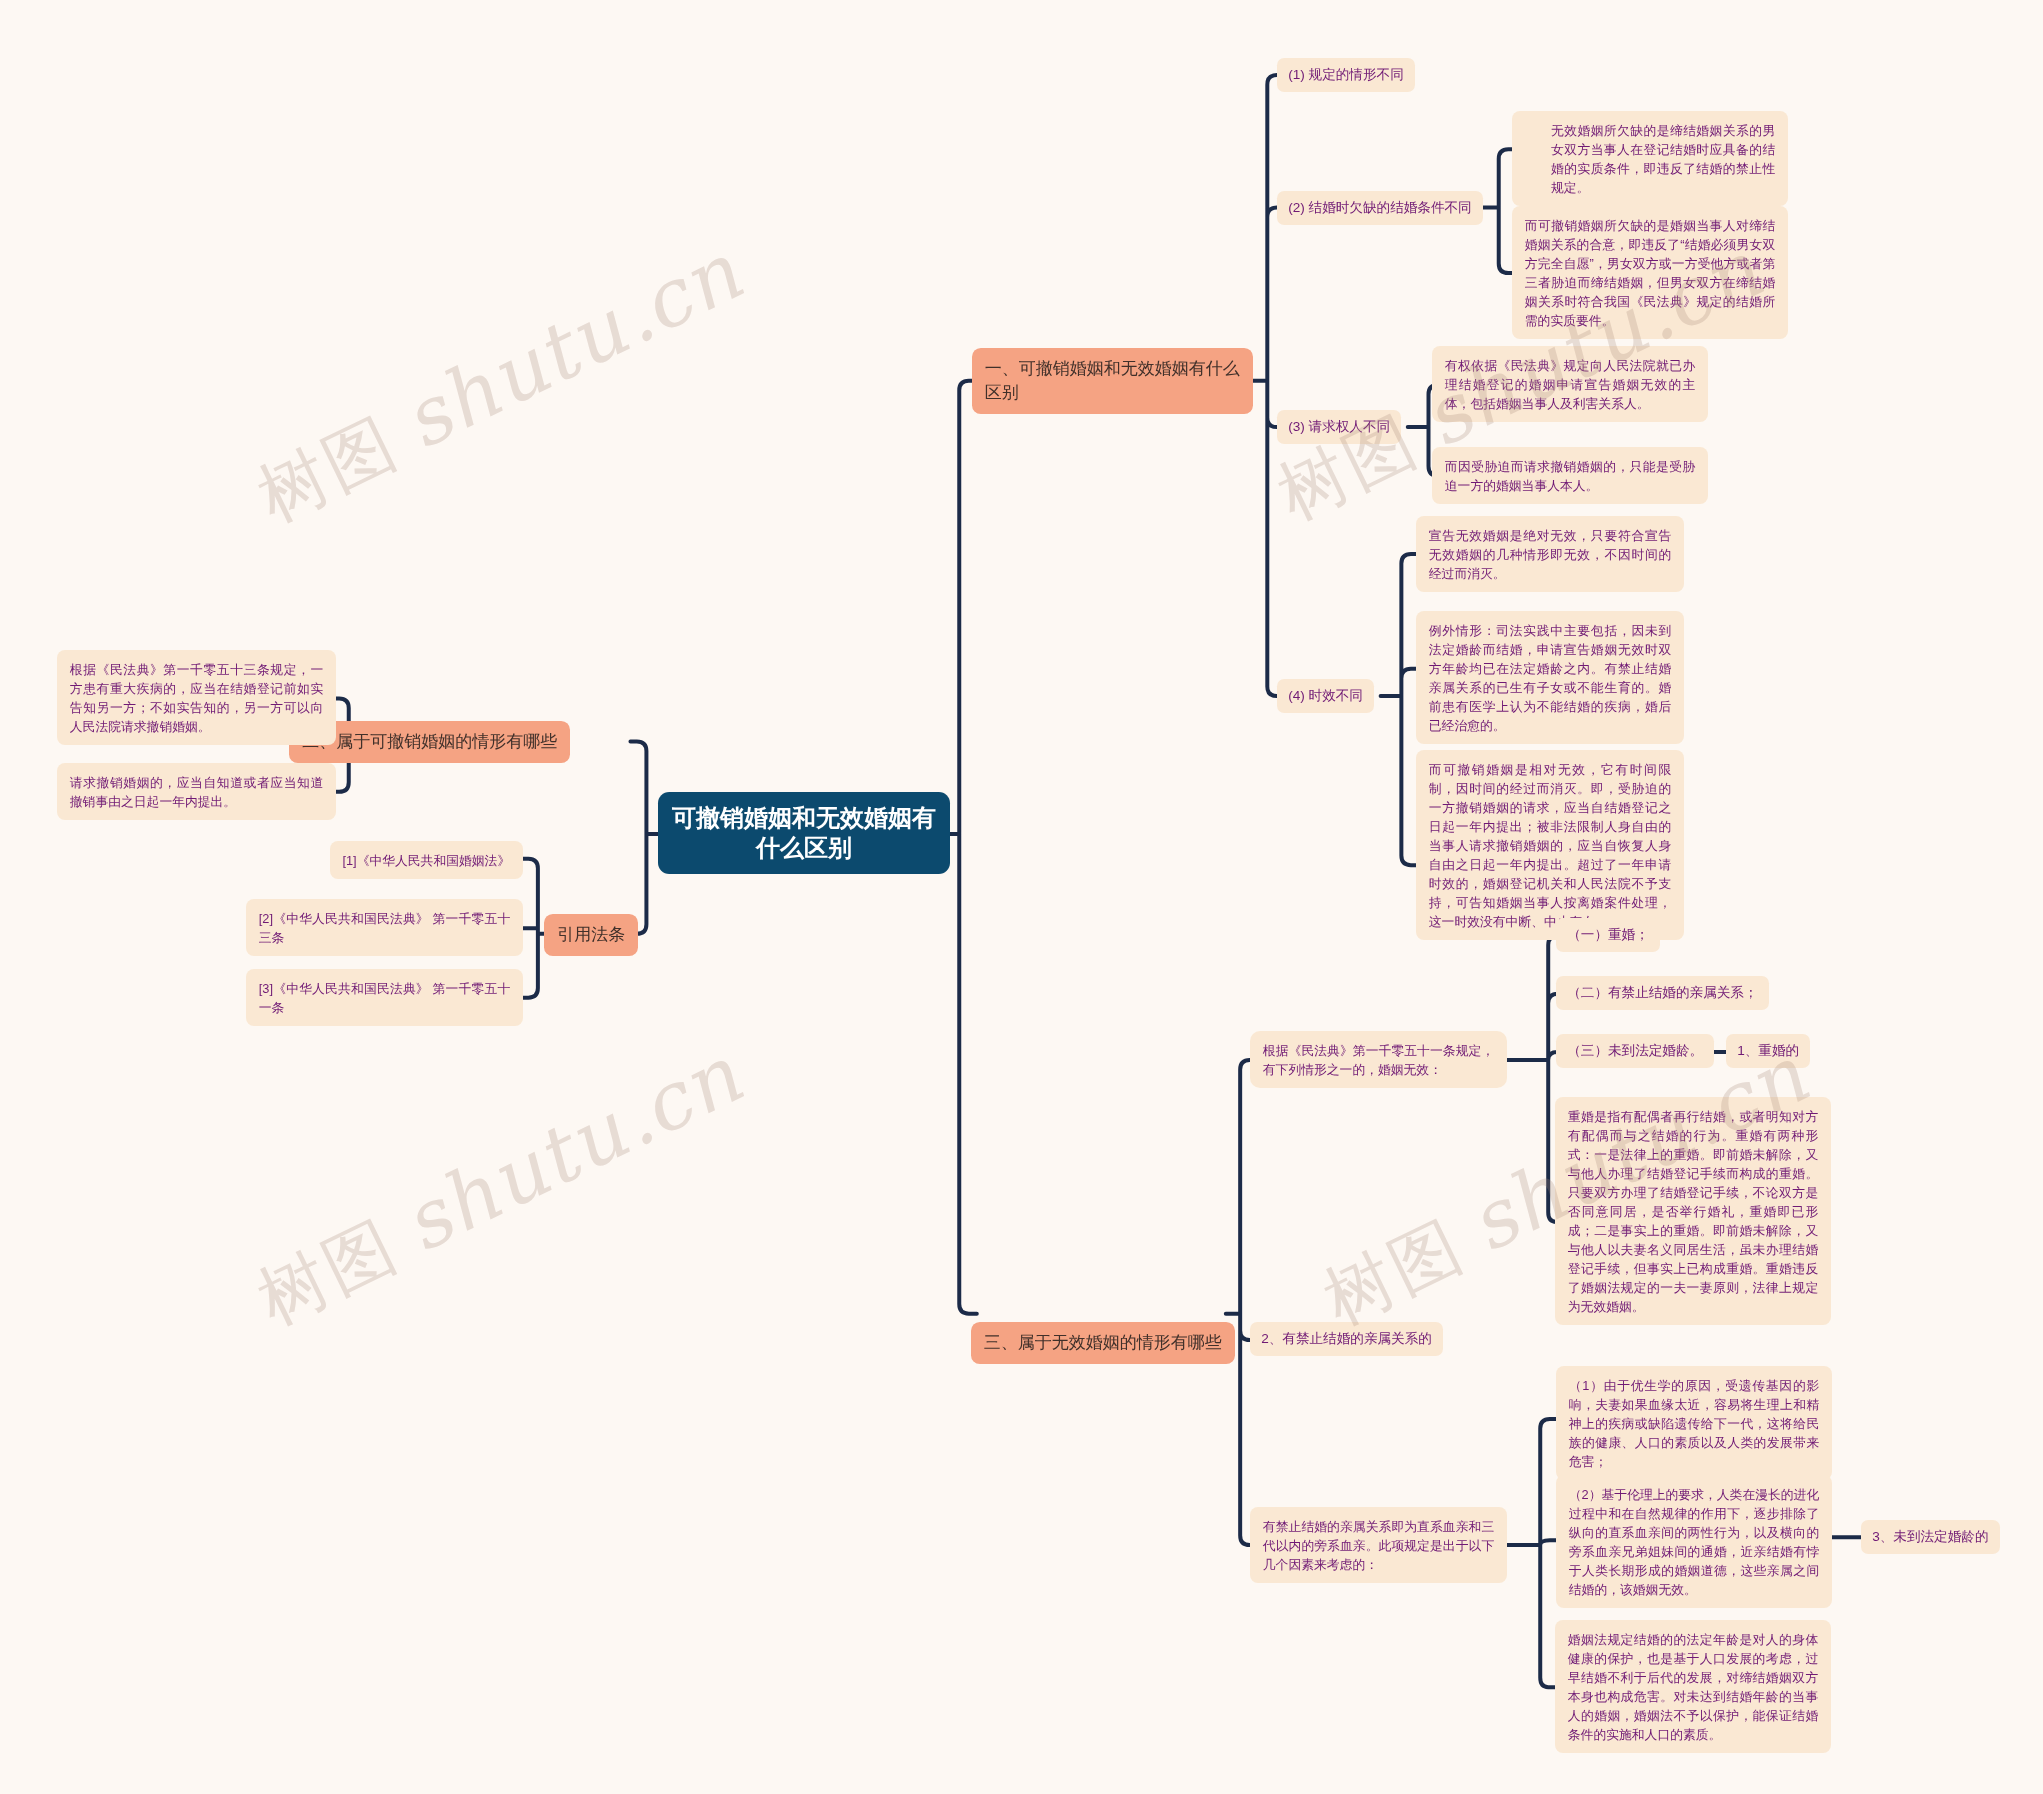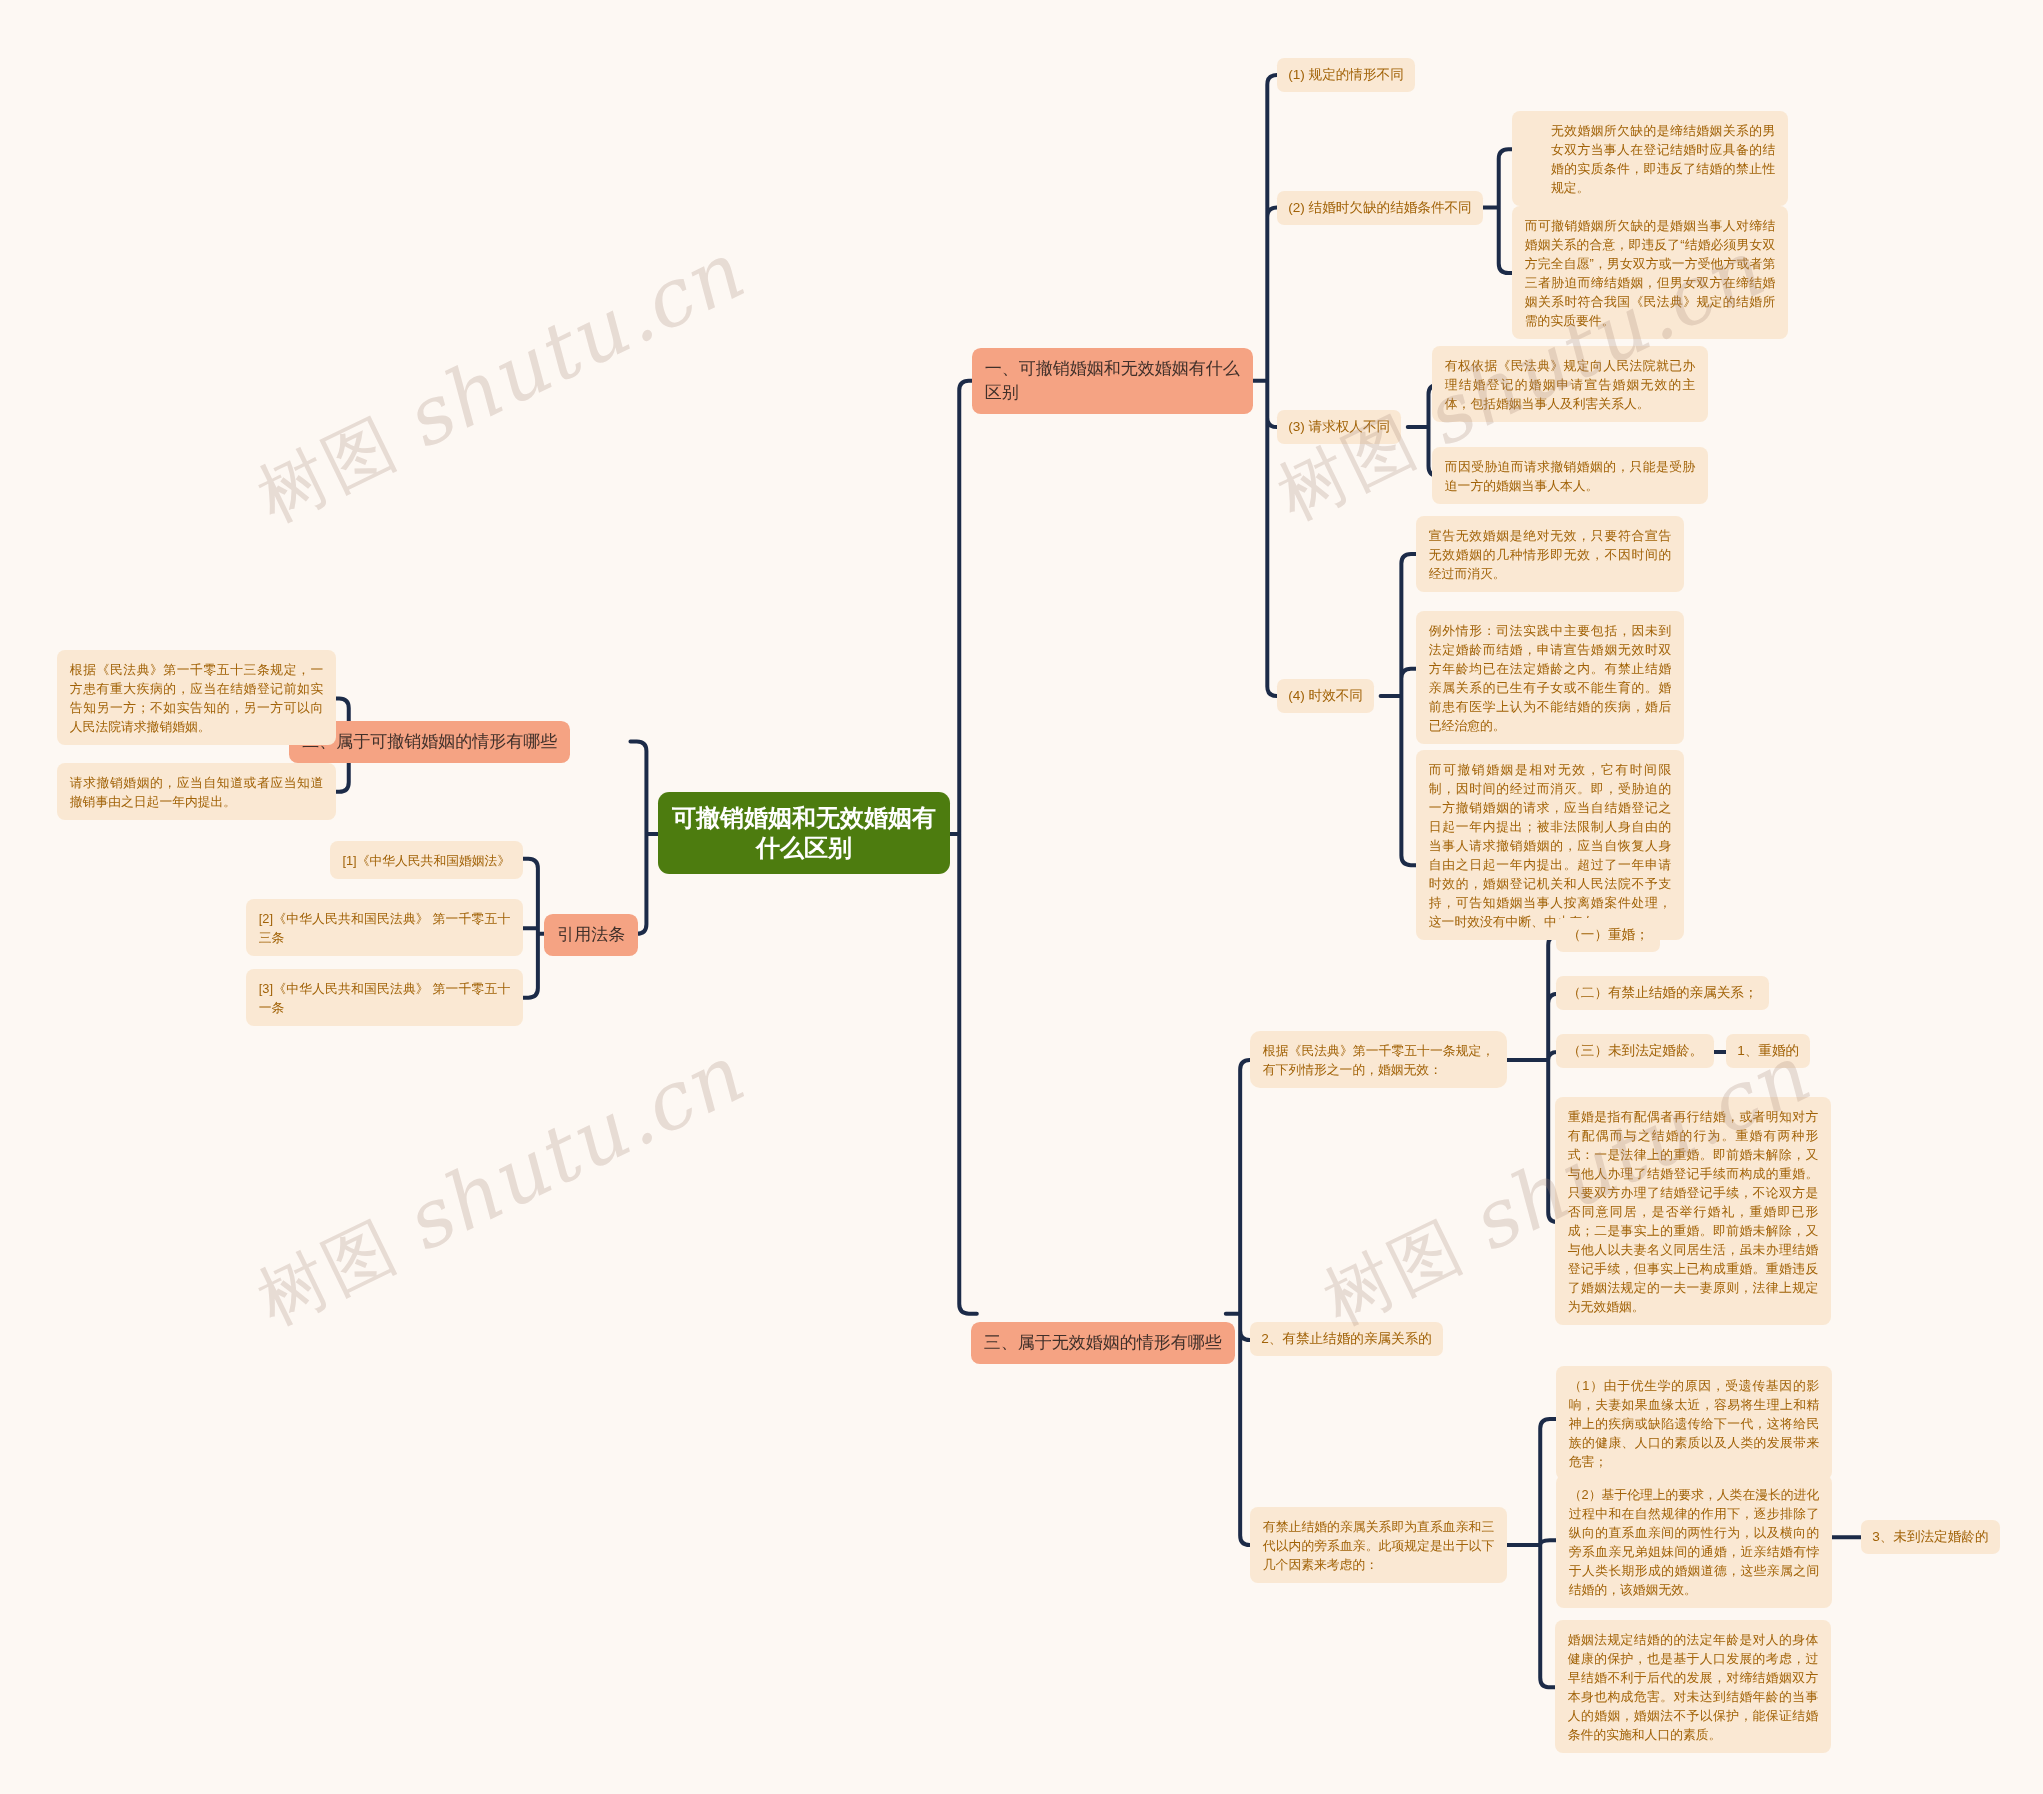--- a/index.html
+++ b/index.html
@@ -7,35 +7,35 @@
     width:2043px; height:1795px;
     background:#FDF8F3;
     font-family:"Liberation Sans","DejaVu Sans",sans-serif;
     position:relative;
     overflow:hidden;
   }
   #canvas { position:absolute; inset:0; width:2043px; height:1795px; }
   svg.links { position:absolute; left:0; top:0; z-index:1; }
   .node {
     position:absolute; z-index:2; box-sizing:border-box;
-    background:#FAE8D3; color:#a16207;
+    background:#FAE8D3; color:#701a75;
     border-radius:8px;
     font-size:12.8px; line-height:19px;
     padding:9.6px 12.8px;
     text-align:justify;
   }
   .node.one { white-space:nowrap; text-align:left; }
   .node.mid { font-size:13.6px; line-height:16px; padding:8.8px 11.2px; border-radius:7.2px; }
   .node.head {
     background:#F5A383; color:#40302A;
     font-size:17px; line-height:24px; padding:8.8px 12.8px;
     border-radius:8.8px; text-align:left;
   }
   .node.root {
-    background:#4d7c0f; color:#FFFFFF;
+    background:#0c4a6e; color:#FFFFFF;
     font-size:24px; line-height:30px; font-weight:700;
     text-align:center; padding:11.2px 12.8px; border-radius:11.2px;
     width:292px;
   }
   .wm {
     position:absolute; z-index:3; pointer-events:none;
     color:rgba(171,140,124,0.26);
     transform:translate(-50%,-50%) rotate(-26deg);
     white-space:nowrap;
     font-family:"DejaVu Serif","Liberation Serif",serif;

